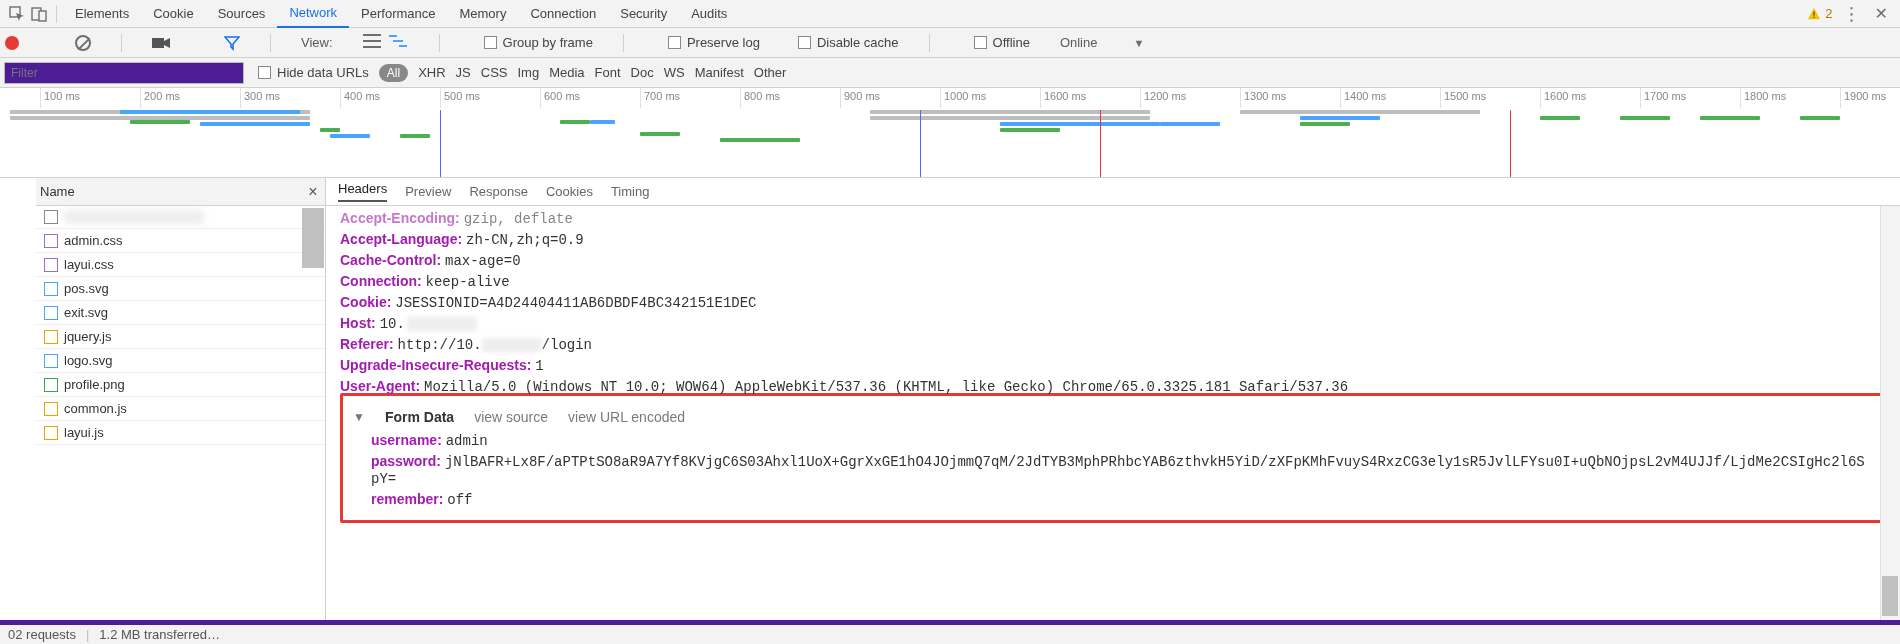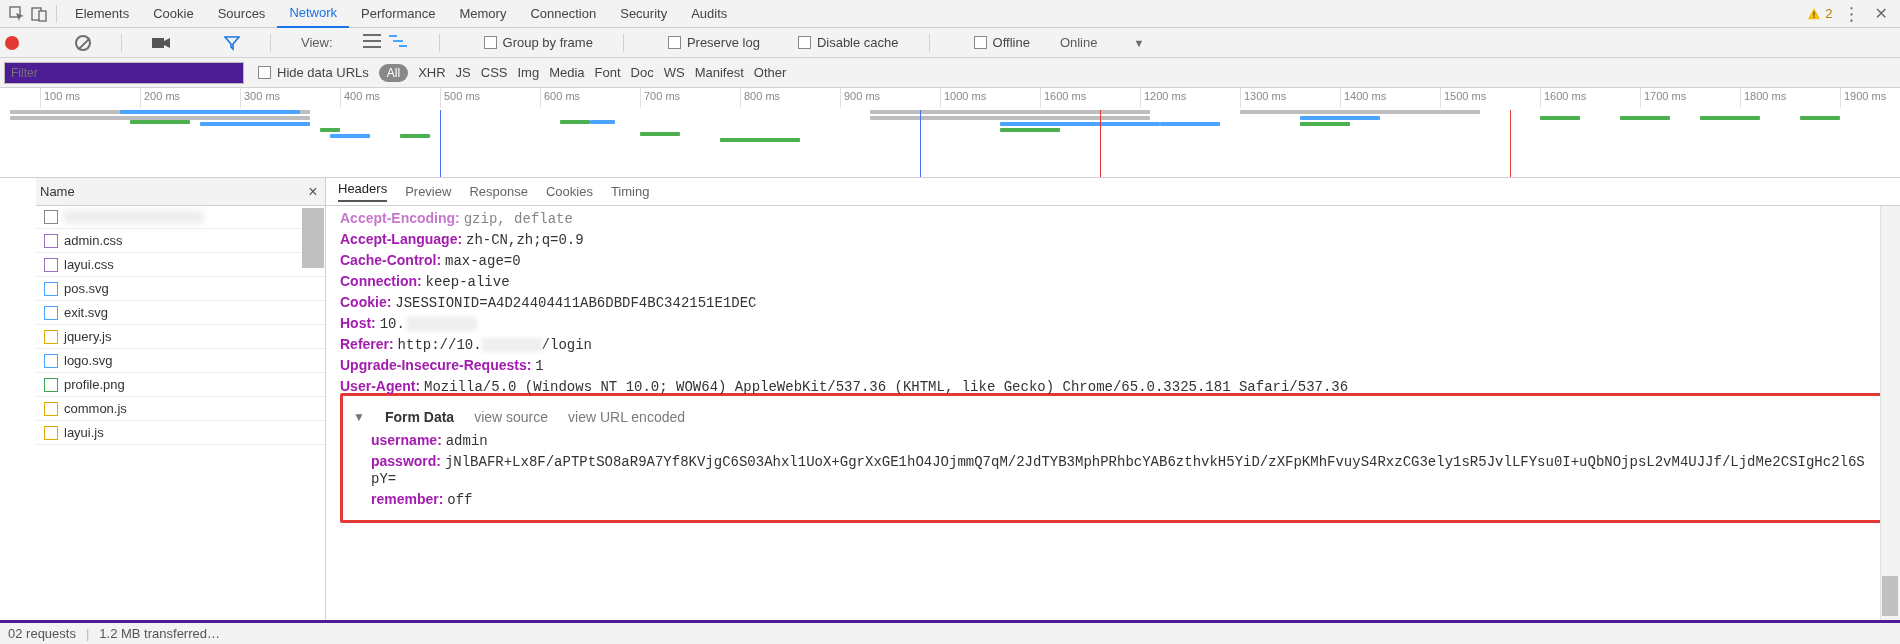--- a/index.html
+++ b/index.html
@@ -55,21 +55,21 @@
   .hdr-line .mono, .mono { font-family: Consolas, "Courier New", monospace; color:#333;}
   .section-title { display:flex; align-items:center; gap:20px; padding:5px 0;}
   .section-title .tri { color:#777; font-size:12px;}
   .section-title .sname { font-weight:700;}
   .section-title .link { color:#7a7a7a; cursor:pointer; font-weight:400;}
   .form-box { border:3px solid #e53935; border-radius:2px; padding:8px 10px 10px 10px; margin-top:-4px; }
   .indent { padding-left:18px;}
   .right-scroll{ position:absolute; right:0; top:0; width:20px; height:100%; }
   .right-scroll .track{ position:absolute; right:0; top:0; width:20px; bottom:0; background:#f3f3f3; border-left:1px solid #e0e0e0;}
   .right-scroll .thumb{ position:absolute; right:2px; width:16px; height:40px; background:#c0c0c0;}
-  .status-bar { height:24px; border-top:3px solid #4c1d95; background:#f3f3f3; display:flex; align-items:center; padding:0 8px; color:#555; gap:10px;}
+  .status-bar { height:24px; border-top:5px solid #4c1d95; background:#f3f3f3; display:flex; align-items:center; padding:0 8px; color:#555; gap:10px;}
   .status-bar .ssep{ color:#bbb;}
   svg { pointer-events:none;}
 </style>
 </head>
 <body>
 
 <div class="top-tabs">
   <div class="icon-btn">
     <svg width="16" height="16" viewBox="0 0 16 16">
         <rect x="1" y="1" width="10" height="10" fill="none" stroke="#6e6e6e" stroke-width="1.4"></rect>

